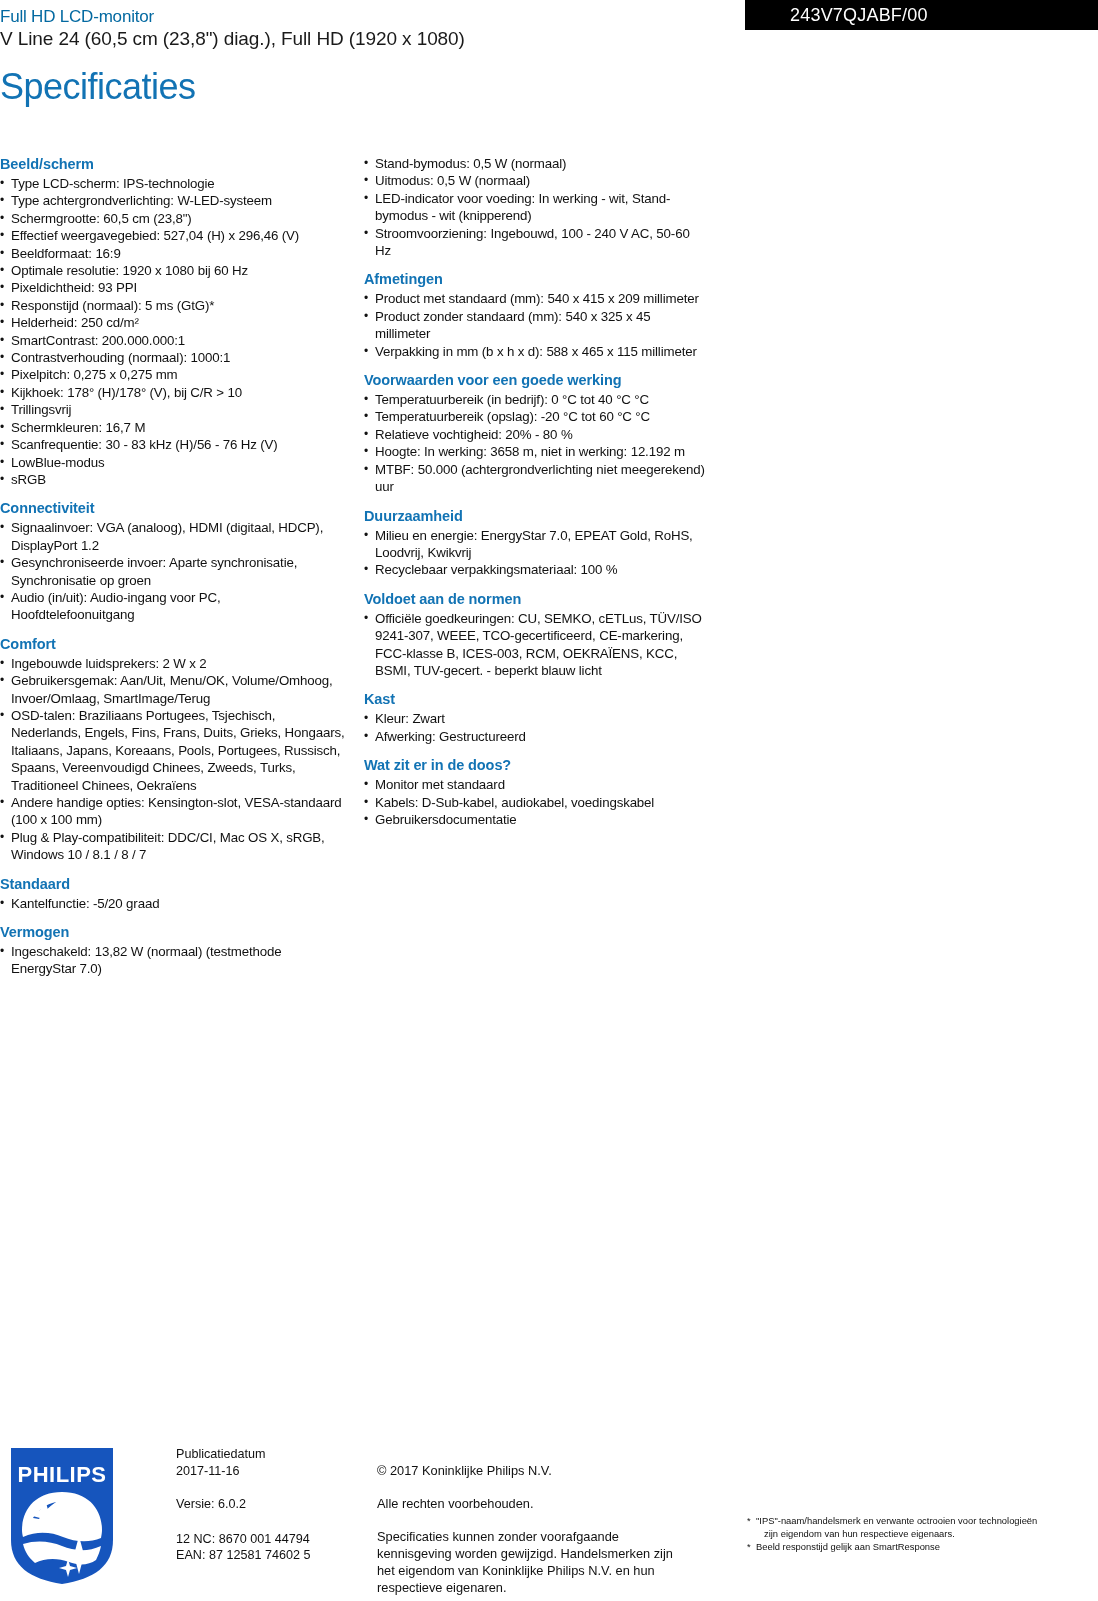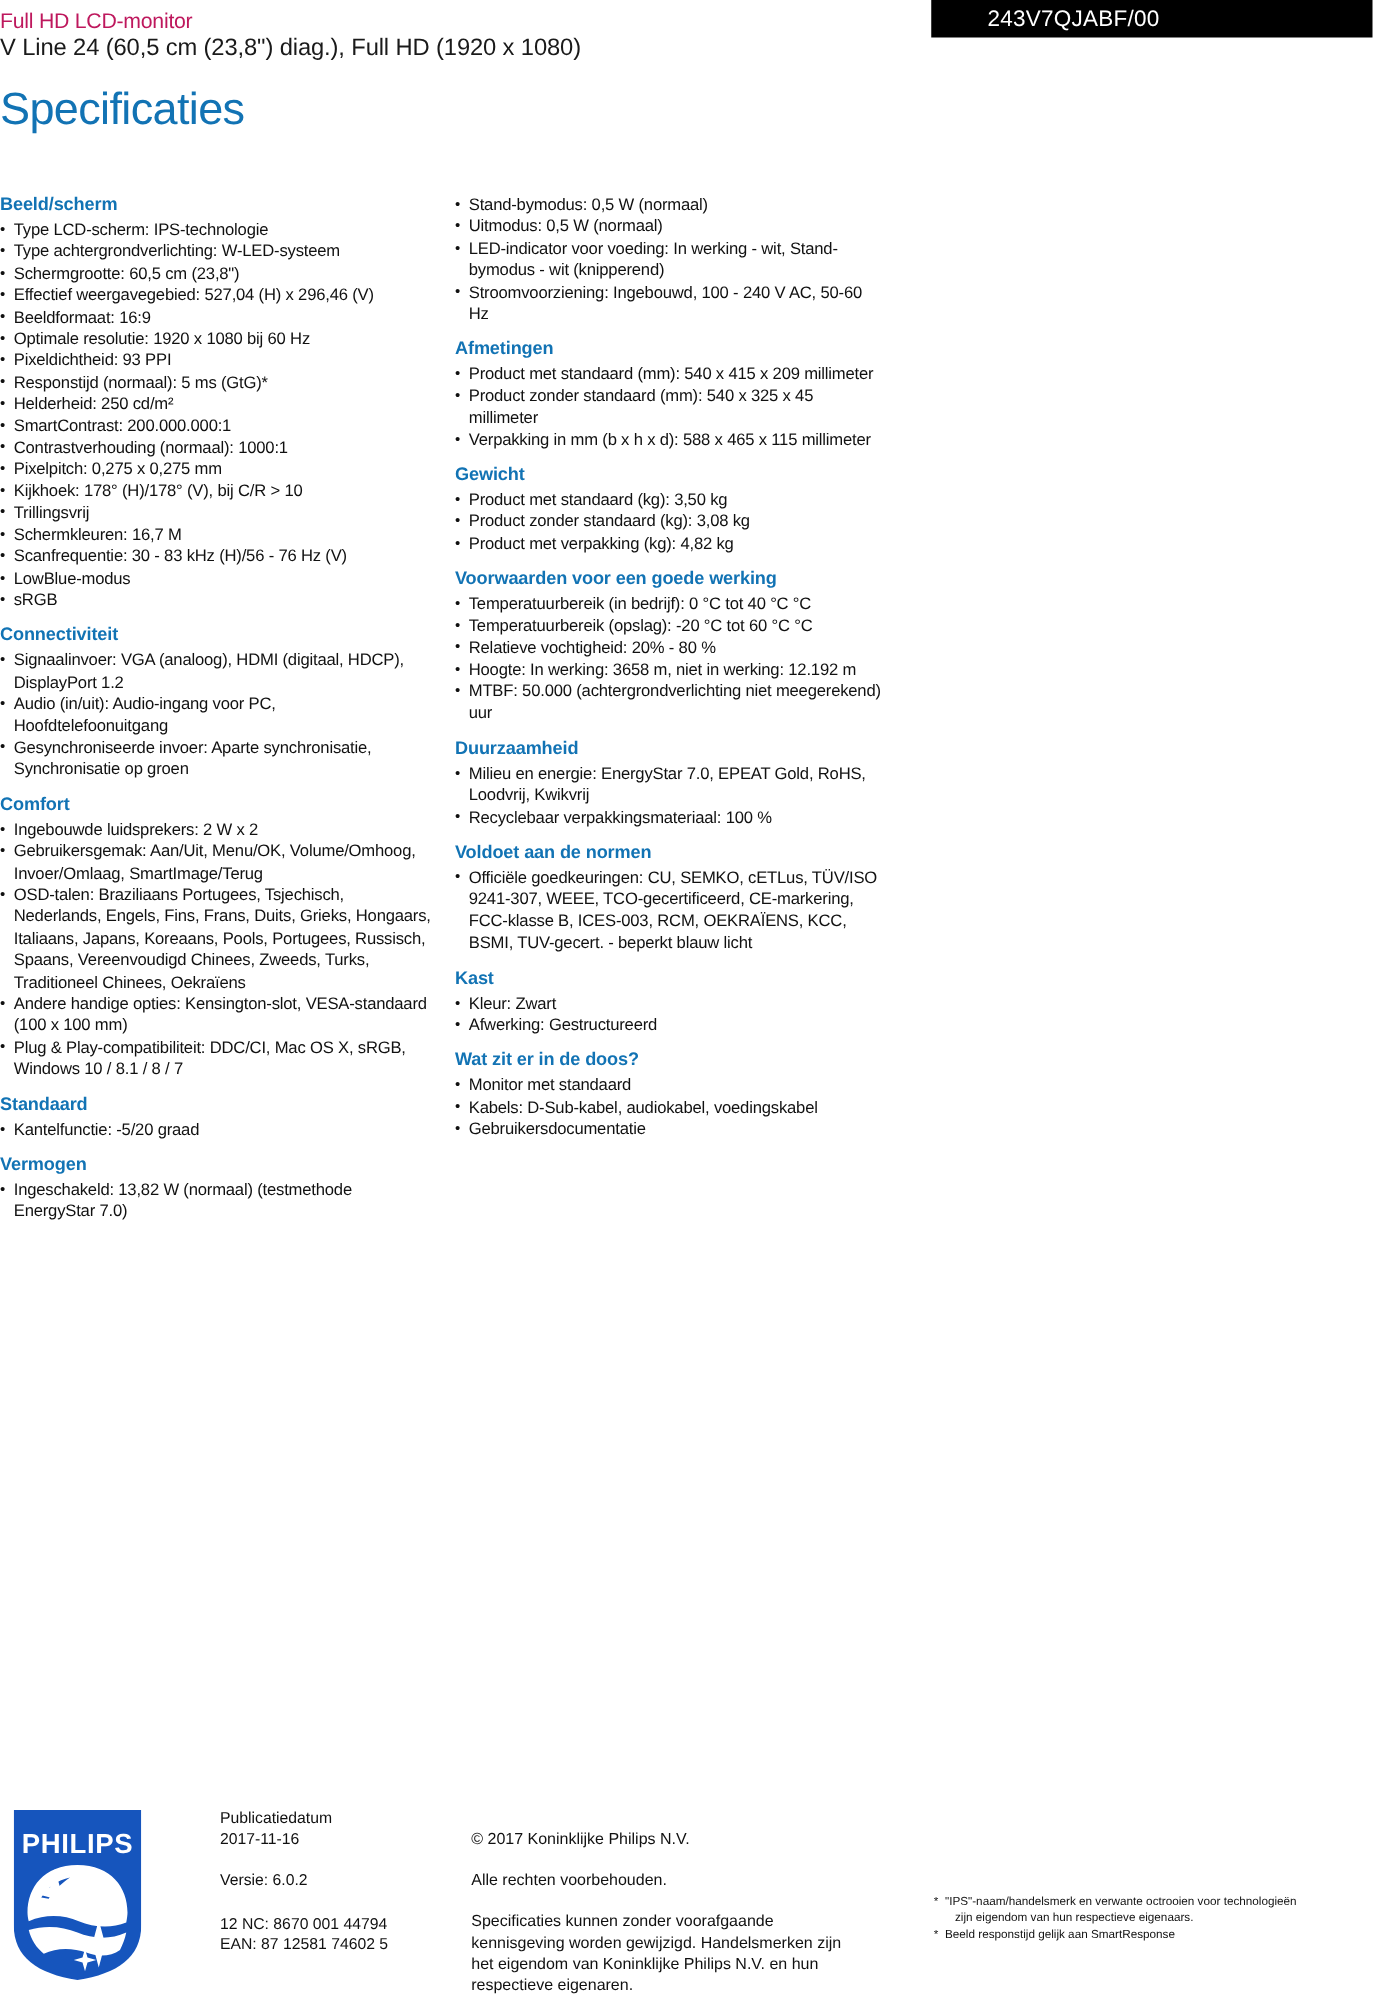--- a/index.html
+++ b/index.html
@@ -10,21 +10,21 @@
     font-family:"Liberation Sans", sans-serif;
     color:#000000;
     overflow:hidden;
   }
   .page { position:relative; width:1098px; height:1601px; }
 
   
   .hdr-title {
     position:absolute; left:0; top:6px;
     font-size:17px; line-height:21px; letter-spacing:-0.2px;
-    color:#be185d;
+    color:#0369a1;
   }
   .hdr-sub {
     position:absolute; left:0; top:30px;
     font-size:19px; line-height:17px; letter-spacing:-0.1px;
     color:#1a1a1a;
   }
   .code-banner {
     position:absolute; left:745px; top:0; width:381px; height:30px;
     background:#000000;
   }
@@ -141,22 +141,22 @@
             <li>Schermkleuren: 16,7 M</li>
             <li>Scanfrequentie: 30 - 83 kHz (H)/56 - 76 Hz (V)</li>
             <li>LowBlue-modus</li>
             <li>sRGB</li>
           </ul>
         </div>
         <div class="sect">
           <div class="sect-head">Connectiviteit</div>
           <ul class="items">
             <li>Signaalinvoer: VGA (analoog), HDMI (digitaal, HDCP), DisplayPort 1.2</li>
+            <li>Gesynchroniseerde invoer: Aparte synchronisatie, Synchronisatie op groen</li>
             <li>Audio (in/uit): Audio-ingang voor PC, Hoofdtelefoonuitgang</li>
-            <li>Gesynchroniseerde invoer: Aparte synchronisatie, Synchronisatie op groen</li>
           </ul>
         </div>
         <div class="sect">
           <div class="sect-head">Comfort</div>
           <ul class="items">
             <li>Ingebouwde luidsprekers: 2 W x 2</li>
             <li>Gebruikersgemak: Aan/Uit, Menu/OK, Volume/Omhoog, Invoer/Omlaag, SmartImage/Terug</li>
             <li>OSD-talen: Braziliaans Portugees, Tsjechisch, Nederlands, Engels, Fins, Frans, Duits, Grieks, Hongaars, Italiaans, Japans, Koreaans, Pools, Portugees, Russisch, Spaans, Vereenvoudigd Chinees, Zweeds, Turks, Traditioneel Chinees, Oekraïens</li>
             <li>Andere handige opties: Kensington-slot, VESA-standaard (100 x 100 mm)</li>
             <li>Plug &amp; Play-compatibiliteit: DDC/CI, Mac OS X, sRGB, Windows 10 / 8.1 / 8 / 7</li>
@@ -183,28 +183,20 @@
             <li>LED-indicator voor voeding: In werking - wit, Stand-bymodus - wit (knipperend)</li>
             <li>Stroomvoorziening: Ingebouwd, 100 - 240 V AC, 50-60 Hz</li>
           </ul>
         </div>
         <div class="sect">
           <div class="sect-head">Afmetingen</div>
           <ul class="items">
             <li>Product met standaard (mm): 540 x 415 x 209 millimeter</li>
             <li>Product zonder standaard (mm): 540 x 325 x 45 millimeter</li>
             <li>Verpakking in mm (b x h x d): 588 x 465 x 115 millimeter</li>
-          </ul>
-        </div>
-        <div class="sect">
-          <div class="sect-head">Gewicht</div>
-          <ul class="items">
-            <li>Product met standaard (kg): 3,50 kg</li>
-            <li>Product zonder standaard (kg): 3,08 kg</li>
-            <li>Product met verpakking (kg): 4,82 kg</li>
           </ul>
         </div>
         <div class="sect">
           <div class="sect-head">Voorwaarden voor een goede werking</div>
           <ul class="items">
             <li>Temperatuurbereik (in bedrijf): 0 °C tot 40 °C °C</li>
             <li>Temperatuurbereik (opslag): -20 °C tot 60 °C °C</li>
             <li>Relatieve vochtigheid: 20% - 80 %</li>
             <li>Hoogte: In werking: 3658 m, niet in werking: 12.192 m</li>
             <li>MTBF: 50.000 (achtergrondverlichting niet meegerekend) uur</li>

